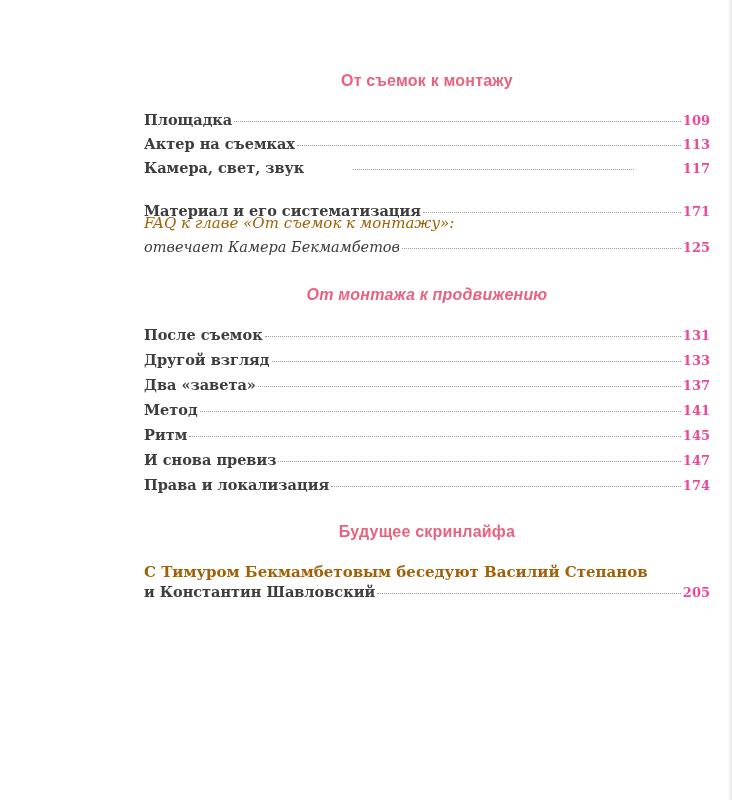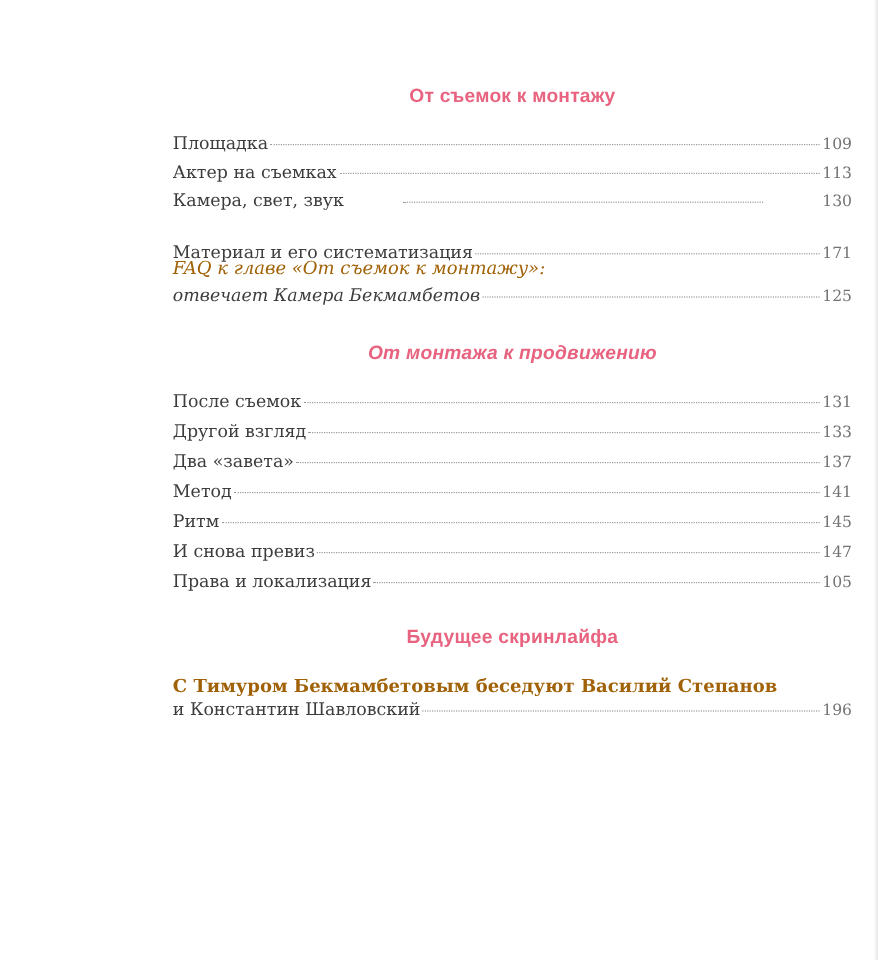--- a/index.html
+++ b/index.html
@@ -46,35 +46,35 @@
       left: 0;
       width: 566px;
       display: flex;
       align-items: baseline;
       font-size: 14.5px;
       line-height: 24px;
       white-space: nowrap;
     }
     .entry .label {
       flex: 0 0 auto;
-      font-weight: normal;
+      font-weight: bold;
       color: #3d3d3d;
     }
     .entry .leader {
       flex: 1 1 auto;
       margin: 0 2px;
       border-bottom: 1.5px dotted #9a9a9a;
       height: 0;
       transform: translateY(-3px);
     }
     .entry .page {
       flex: 0 0 auto;
-      font-weight: normal;
+      font-weight: bold;
       font-size: 13px;
-      color: #737373;
+      color: #ec4899;
     }
     .entry.italic .label {
       font-style: italic;
       font-weight: normal;
     }
     .first-line {
       position: absolute;
       left: 0;
       font-size: 15px;
       line-height: 24px;
@@ -103,21 +103,21 @@
     <span class="page">109</span>
   </div>
   <div class="entry" style="top:132px;">
     <span class="label">Актер на съемках</span>
     <span class="leader"></span>
     <span class="page">113</span>
   </div>
   <div class="entry" style="top:156px;gap:47px;">
     <span class="label">Камера, свет, звук</span>
     <span class="leader"></span>
-    <span class="page">130</span>
+    <span class="page">117</span>
   </div>
   <div class="entry" style="top:199px;">
     <span class="label">Материал и его систематизация</span>
     <span class="leader"></span>
     <span class="page">171</span>
   </div>
 
   <div class="first-line italic" style="top:211px;">FAQ к главе «От съемок к монтажу»:</div>
   <div class="entry italic" style="top:235px;">
     <span class="label">отвечает Камера Бекмамбетов</span>
@@ -153,25 +153,25 @@
     <span class="page">145</span>
   </div>
   <div class="entry" style="top:448px;text-align:right;">
     <span class="label">И снова превиз</span>
     <span class="leader"></span>
     <span class="page">147</span>
   </div>
   <div class="entry" style="top:473px;">
     <span class="label">Права и локализация</span>
     <span class="leader"></span>
-    <span class="page">105</span>
+    <span class="page">174</span>
   </div>
 
   <div class="section-title" style="top:523px;">Будущее скринлайфа</div>
 
   <div class="first-line bold" style="top:560px;">С Тимуром Бекмамбетовым беседуют Василий Степанов</div>
   <div class="entry" style="top:580px;">
     <span class="label">и Константин Шавловский</span>
     <span class="leader"></span>
-    <span class="page">196</span>
+    <span class="page">205</span>
   </div>
 
 </div>
 
 </body></html>

